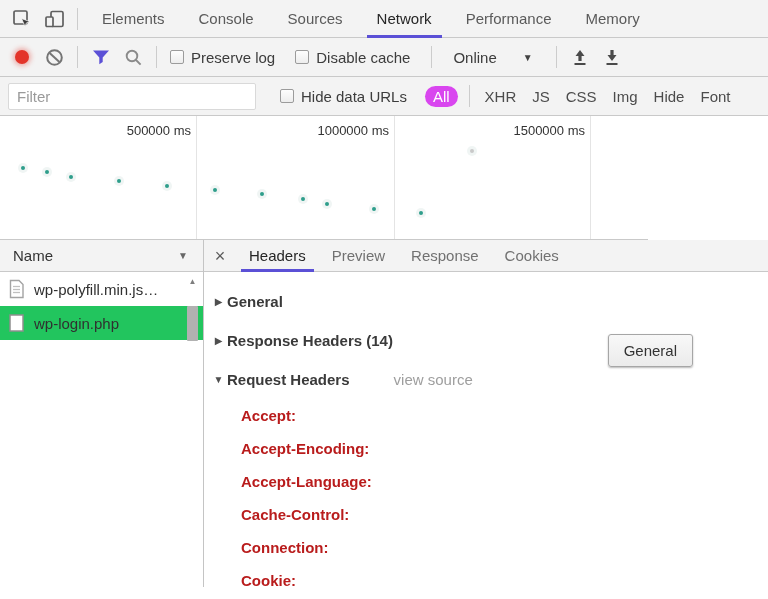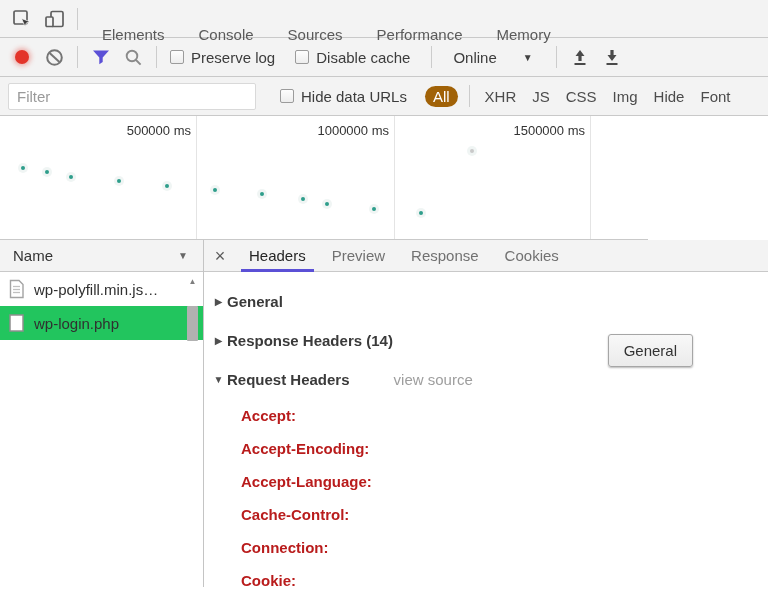--- a/index.html
+++ b/index.html
@@ -4,38 +4,38 @@
 <style>
   html,body{margin:0;padding:0;background:#fff;}
   body{width:768px;height:599px;overflow:hidden;font-family:"Liberation Sans",sans-serif;}
   *{box-sizing:border-box;}
   .devtools{position:relative;width:768px;height:599px;font-size:15px;color:#333;background:#fff;}
 
   
   .tabbar{display:flex;align-items:center;height:38px;background:#f3f3f3;border-bottom:1px solid #c9c9c9;padding-left:6px;}
   .tb-btn{width:32px;height:32px;display:flex;align-items:center;justify-content:center;flex:none;}
   .vsep{width:1px;height:22px;background:#ccc;margin:0 7px;flex:none;}
-  .tab{padding:16px 17px;height:38px;line-height:37px;color:#5a5a5a;position:relative;white-space:nowrap;cursor:default;}
+  .tab{padding:0 17px;height:38px;line-height:37px;color:#5a5a5a;position:relative;white-space:nowrap;cursor:default;}
   .tab.active{color:#262626;}
   .tab.active::after{content:"";position:absolute;left:7px;right:7px;bottom:0;height:3px;background:#5b50d6;}
 
   
   .toolbar{display:flex;align-items:center;height:39px;background:#f3f3f3;border-bottom:1px solid #c9c9c9;padding:0 6px;}
   .rec{width:14px;height:14px;border-radius:50%;background:#e3342a;box-shadow:0 0 5px 2px rgba(227,52,42,.38);display:inline-block;}
   .cb{width:14px;height:14px;border:1px solid #9b9b9b;border-radius:2px;background:linear-gradient(#fdfdfd,#ededed);display:inline-block;flex:none;margin:0 7px 0 6px;}
   .cb-label{color:#3c3c3c;margin-right:14px;white-space:nowrap;}
   .throttle{color:#3c3c3c;margin:0 26px 0 14px;}
   .caret{color:#4a4a4a;font-size:12px;margin-right:16px;}
 
   
   .filter-input{width:248px;height:27px;border:1px solid #d9d9d9;border-radius:2px;background:#fff;font-family:"Liberation Sans",sans-serif;font-size:15px;color:#333;padding:0 8px;margin-left:2px;outline:none;}
   .filter-input::placeholder{color:#9a9a9a;}
   .t3-gap{width:18px;flex:none;}
   .pill{padding:2px 8px;border-radius:11px;color:#5f5f5f;margin:0 4px;white-space:nowrap;}
-  .pill.active{background:#a16207;color:#fff;}
+  .pill.active{background:#d946ef;color:#fff;}
   .typef{padding:0 8px;color:#4c4c4c;white-space:nowrap;}
 
   
   .timeline{position:relative;width:648px;height:124px;background:#fff;border-bottom:1px solid #c9c9c9;overflow:hidden;}
   .tl-tick{position:absolute;top:0;bottom:0;width:1px;background:#e4e4e4;}
   .tl-label{position:absolute;top:7px;transform:translateX(-100%);padding-right:5px;font-size:13px;color:#333;white-space:nowrap;}
   .tl-dot{position:absolute;width:4px;height:4px;border-radius:50%;margin:-2px;box-shadow:0 0 0 3px rgba(130,175,165,.12);}
 
   
   .split{position:absolute;top:240px;left:0;width:768px;bottom:12px;display:flex;}
@@ -84,20 +84,21 @@
     <div class="tb-btn">
       <svg width="21" height="20" viewBox="0 0 21 20">
         <rect x="7" y="2.5" width="12" height="15" rx="1.5" fill="none" stroke="#5f5f5f" stroke-width="1.7"></rect>
         <rect x="2" y="8" width="7" height="9.5" rx="1" fill="#f3f3f3" stroke="#5f5f5f" stroke-width="1.7"></rect>
       </svg>
     </div>
     <div class="vsep"></div>
     <div class="tab">Elements</div>
     <div class="tab">Console</div>
     <div class="tab">Sources</div>
+    <div class="tab active">Network</div>
     <div class="tab">Performance</div>
     <div class="tab">Memory</div>
   </div>
 
   <div class="toolbar">
     <div class="tb-btn">
       <span class="rec"></span>
     </div>
     <div class="tb-btn">
       <svg width="19" height="19" viewBox="0 0 19 19">

